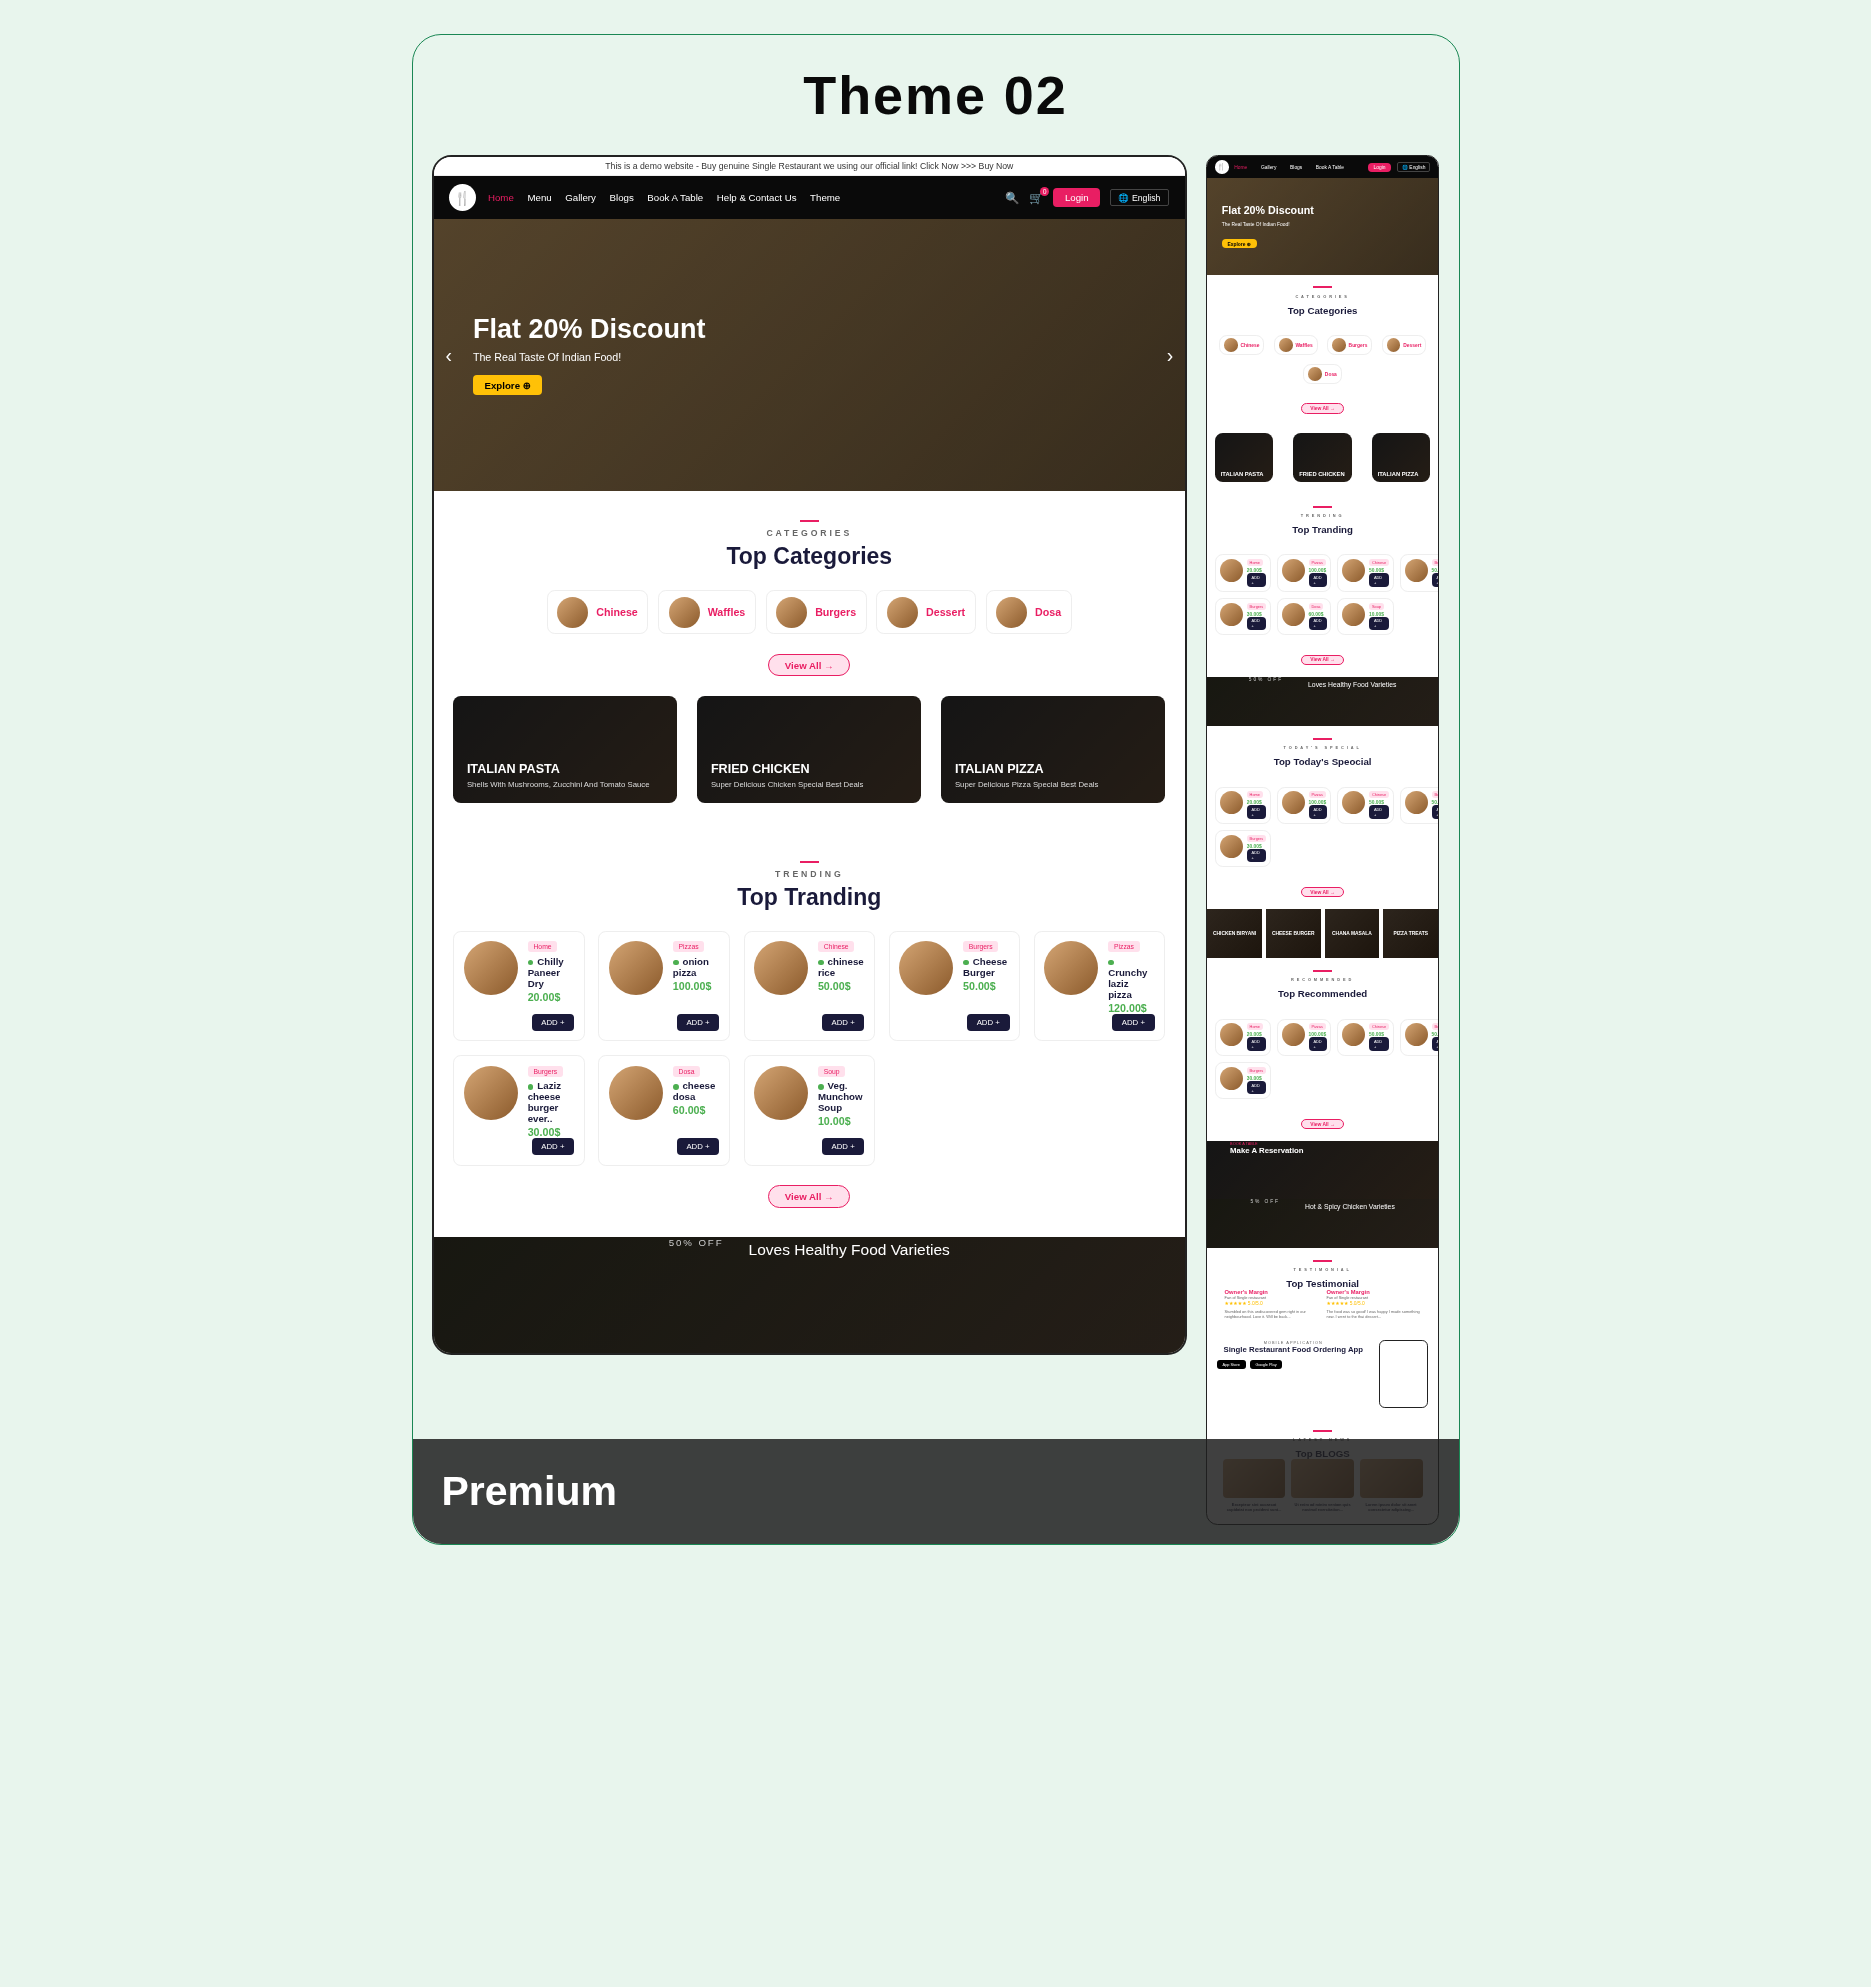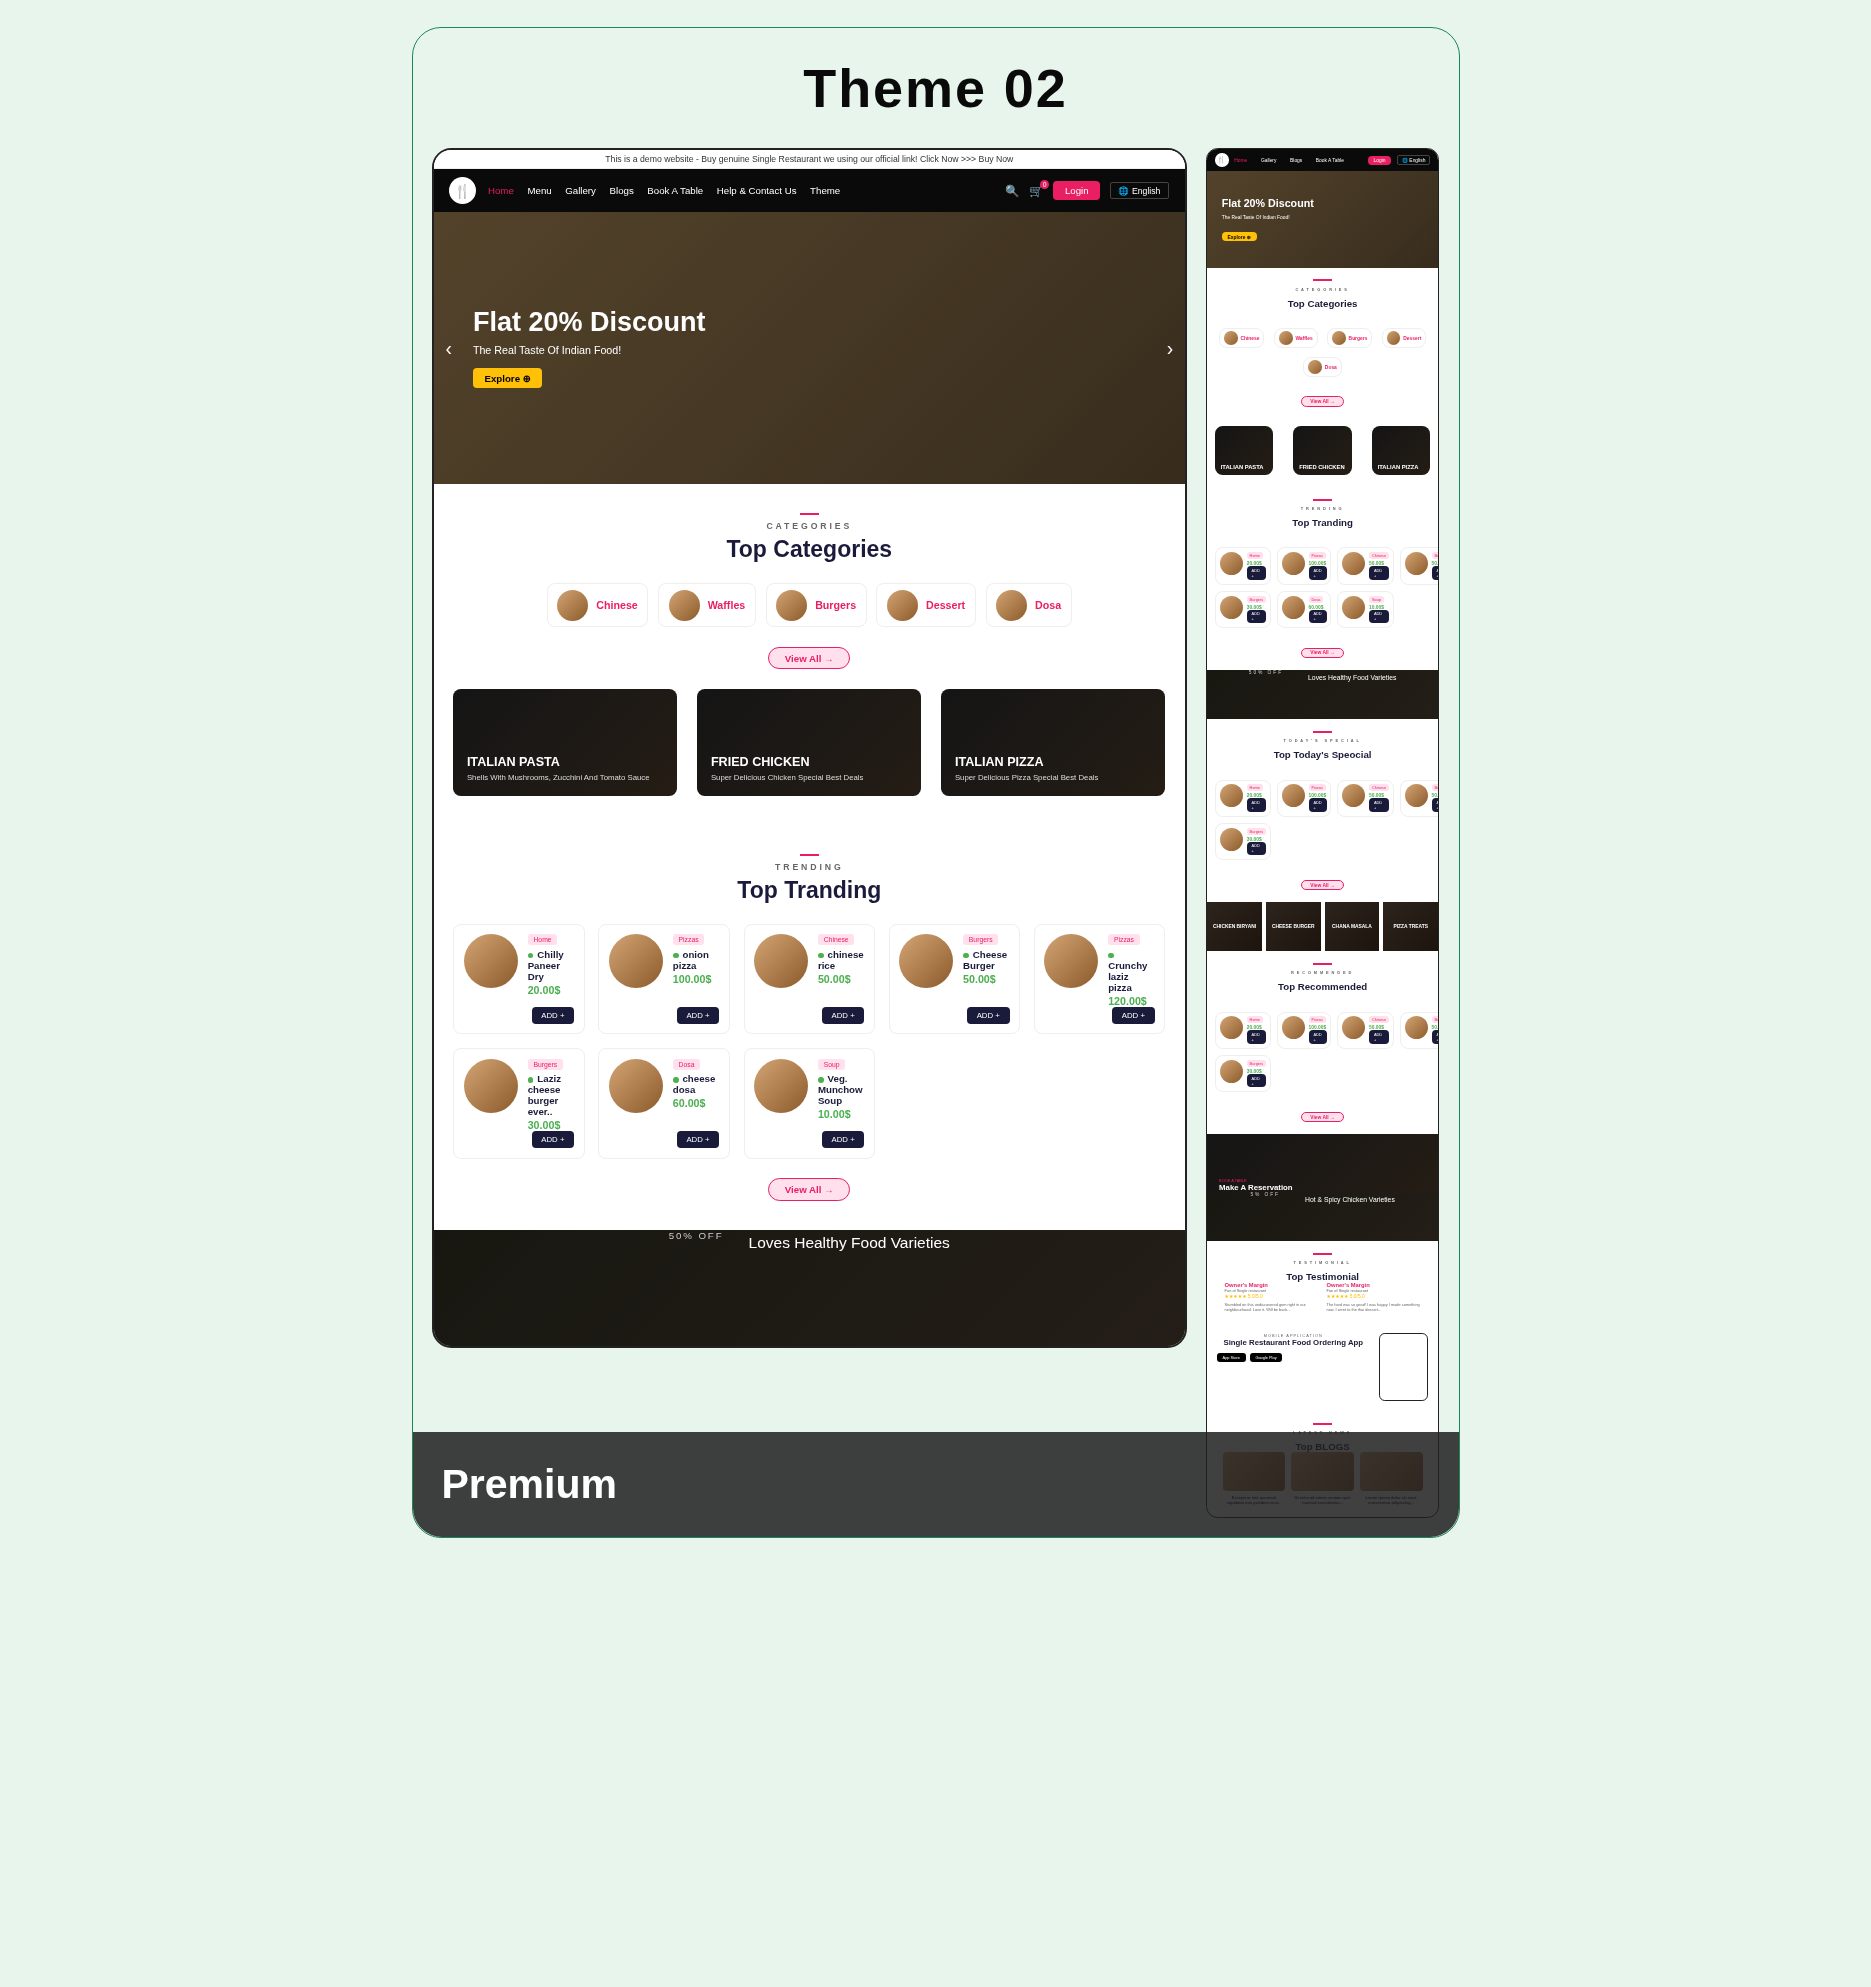--- a/index.html
+++ b/index.html
@@ -1,17 +1,17 @@
 <!DOCTYPE html>
 <html><head>
 <meta charset="utf-8">
 <style>
 * { margin: 0; padding: 0; box-sizing: border-box; }
 body { font-family: -apple-system, BlinkMacSystemFont, 'Segoe UI', sans-serif; background: #e8f5ed; padding: 19.4px; }
-.outer-frame { max-width: 1048px; margin: 8px auto; background: #e8f5ed; border-radius: 29px; border: 1.9px solid #1a8754; padding: 19.4px; position: relative; }
+.outer-frame { max-width: 1048px; margin: 15px auto; background: #e8f5ed; border-radius: 29px; border: 1.9px solid #1a8754; padding: 19.4px; position: relative; }
 .theme-title { text-align: center; font-size: 54px; font-weight: 800; color: #0a0a0a; margin: 9.7px 0 29px; letter-spacing: 1.9px; }
 .previews { display: flex; gap: 19.4px; align-items: flex-start; }
 .main-preview { flex: 1; background: #fff; border-radius: 19.4px; overflow: hidden; border: 2.9px solid #222; }
 .side-preview { width: 233px; background: #fff; border-radius: 11.6px; overflow: hidden; border: 1.9px solid #222; }
 .demo-banner { background: #fff; color: #333; font-size: 8.7px; text-align: center; padding: 3.9px; border-bottom: 1px solid #eee; }
 .header { background: #0a0a0a; display: flex; align-items: center; padding: 7.8px 15.5px; gap: 11.6px; }
 .logo { width: 27px; height: 27px; background: #fff; border-radius: 50%; display: flex; align-items: center; justify-content: center; font-size: 13.6px; }
 .nav { display: flex; gap: 13.6px; flex: 1; }
 .nav-item { color: #fff; font-size: 9.7px; cursor: pointer; }
 .nav-item.active { color: #e91e63; }
@@ -91,21 +91,21 @@
 .app-promo { display: flex; padding: 9.7px; gap: 9.7px; text-align: center; }
 .app-title { font-size: 7.8px; font-weight: 700; color: #1a1a3a; }
 .app-label { font-size: 3.9px; color: #666; letter-spacing: 1px; }
 .store-btns { display: flex; gap: 3.9px; margin-top: 5.8px; }
 .store-btn { background: #000; color: #fff; font-size: 3.9px; padding: 1.9px 5.8px; border-radius: 2.9px; }
 .phone-mock { width: 49px; height: 68px; background: #fff; border: 1.9px solid #222; border-radius: 5.8px; }
 .blogs { display: flex; gap: 5.8px; padding: 0 7.8px; }
 .blog-card { flex: 1; }
 .blog-img { height: 39px; background: linear-gradient(135deg, #d4a574, #8b5a2b); border-radius: 3.9px; }
 .blog-title { font-size: 3.9px; color: #1a1a3a; margin-top: 3.9px; font-weight: 600; }
-.reservation { height: 58px; background: linear-gradient(rgba(0,0,0,0.5), rgba(0,0,0,0.5)), linear-gradient(135deg, #2a2a2a, #4a3a2a); display: flex; align-items: flex-end; padding: 0 12px; }
+.reservation { height: 58px; background: linear-gradient(rgba(0,0,0,0.5), rgba(0,0,0,0.5)), linear-gradient(135deg, #2a2a2a, #4a3a2a); display: flex; align-items: flex-start; padding: 0 23px; }
 .res-title { color: #fff; font-size: 7.8px; font-weight: 700; }
 </style>
 </head>
 <body>
 
 <div class="outer-frame">
   <h1 class="theme-title">Theme 02</h1>
 
   <div class="previews">
 

